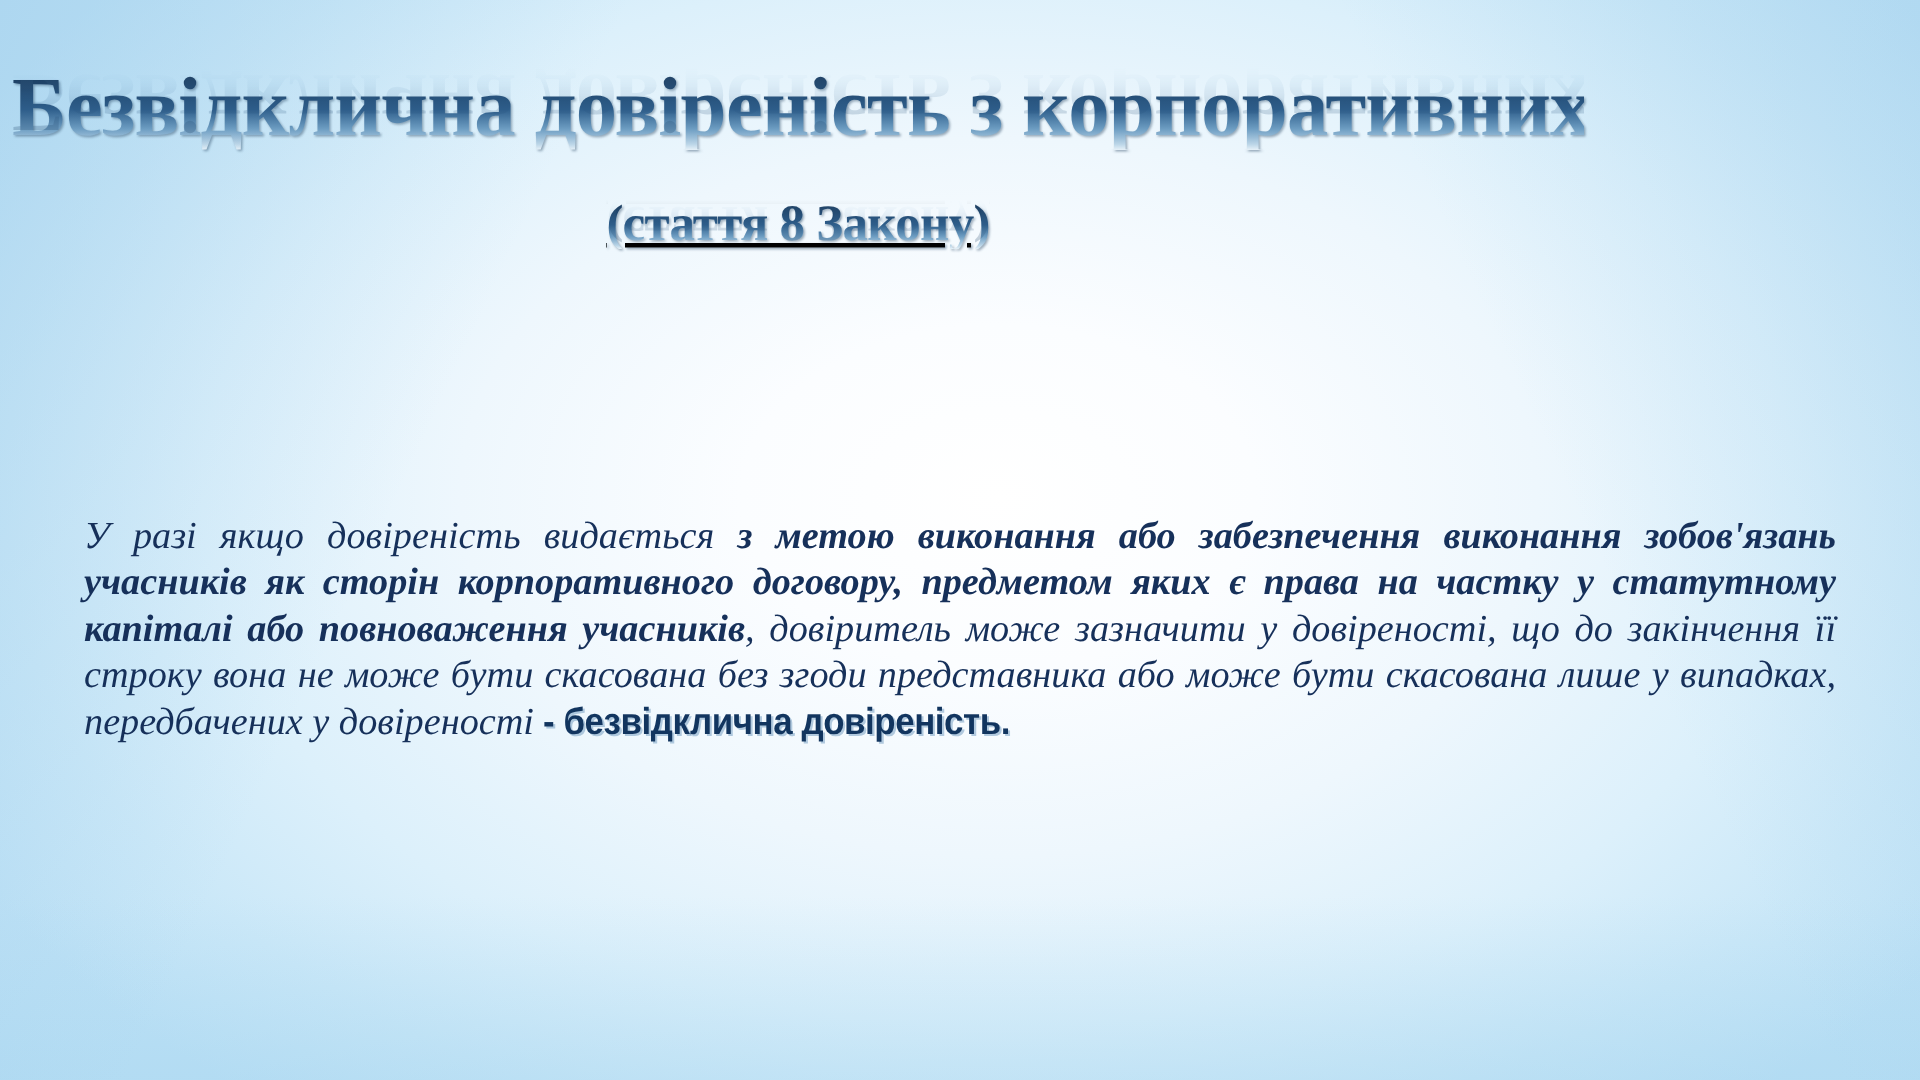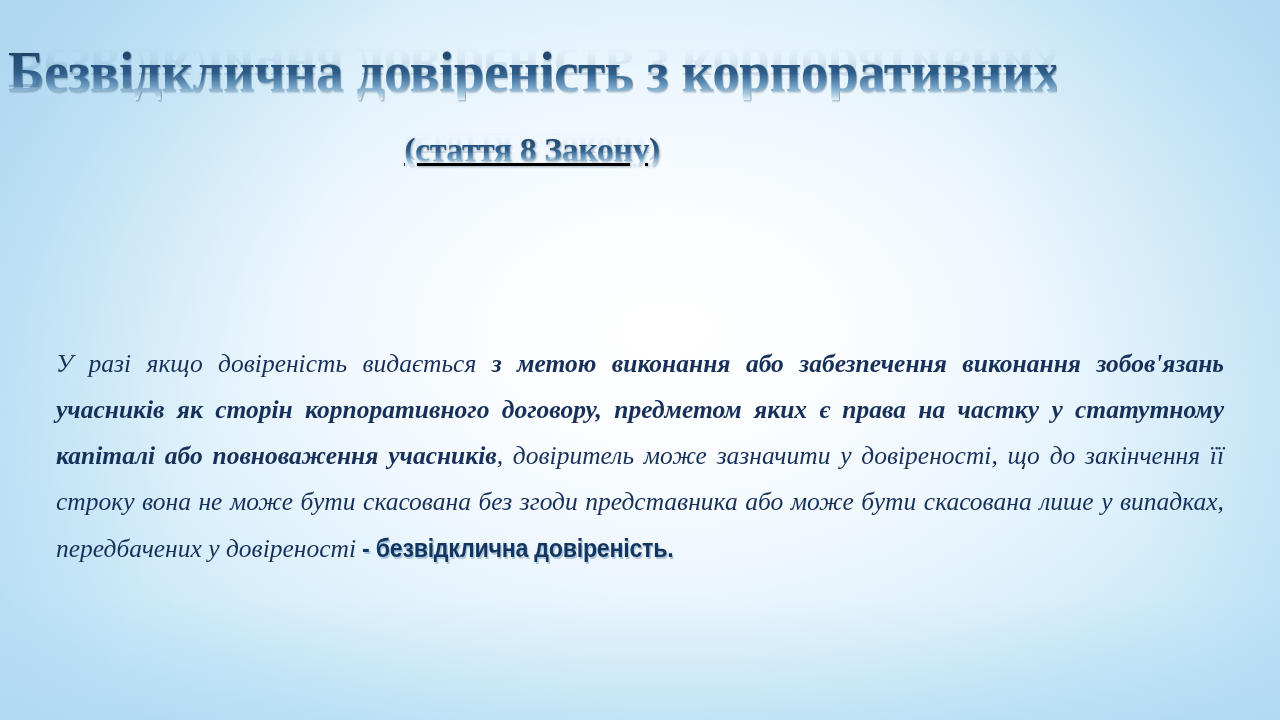--- a/index.html
+++ b/index.html
@@ -90,21 +90,21 @@
 
   
   .body-text {
     position: absolute;
     left: 56px;
     top: 190px;
     width: 1168px;
     text-align: justify;
     text-justify: inter-word;
     font-size: 25.5px;
-    line-height: 46px;
+    line-height: 31px;
     font-style: italic;
     color: #16305a;
   }
   .body-text b {
     font-weight: 700;
     font-style: italic;
   }
   .body-text .plain { font-style: italic; font-weight: 400; }
 
   

